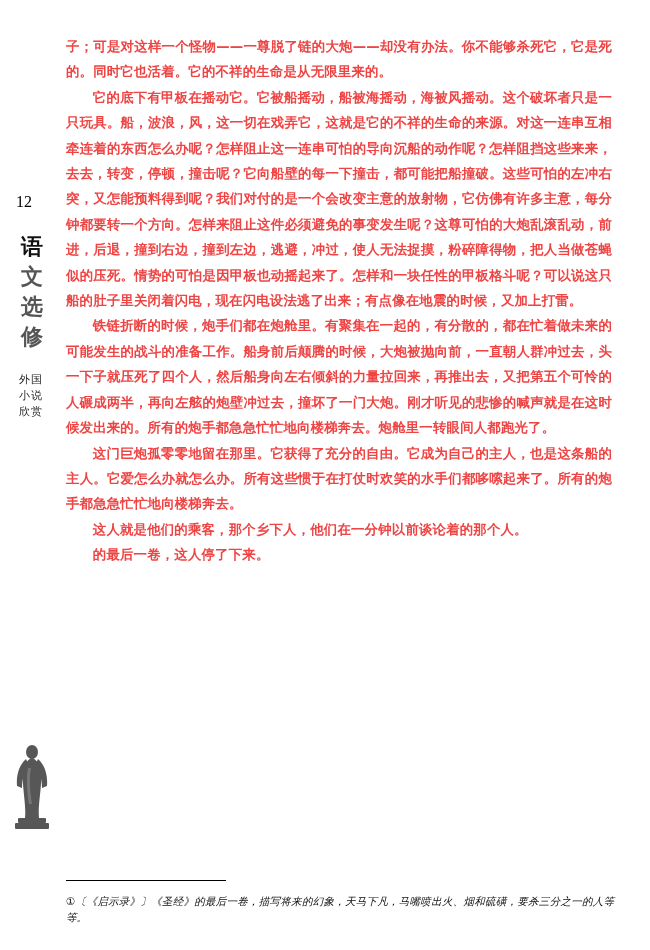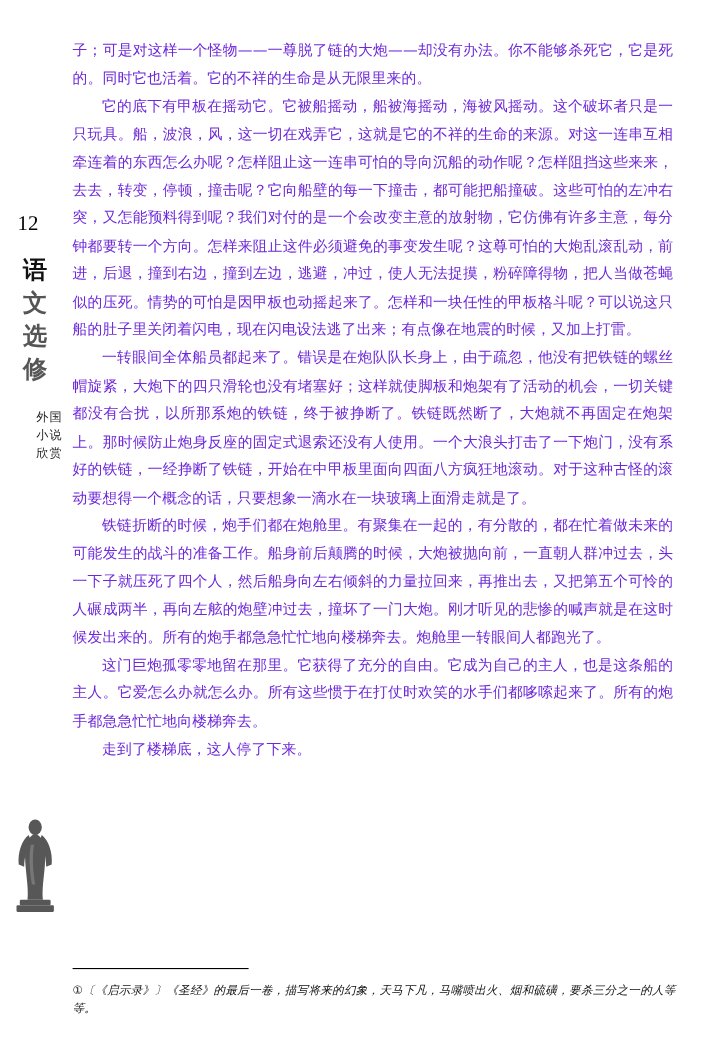--- a/index.html
+++ b/index.html
@@ -29,21 +29,21 @@
     left: 0;
     top: 0;
     width: 62px;
     height: 950px;
   }
 
   .page-number {
     position: absolute;
     left: 16px;
     top: 193px;
-    font-size: 19px;
+    font-size: 16px;
     font-family: "Liberation Serif", serif;
     color: #000;
     letter-spacing: 0;
   }
 
   .vertical-title {
     position: absolute;
     left: 10px;
     top: 232px;
     width: 44px;
@@ -56,21 +56,21 @@
     line-height: 30px;
     font-weight: bold;
     color: #111;
   }
   .vertical-title .big.dim {
     color: #555;
   }
 
   .vertical-sub {
     position: absolute;
-    left: 28px;
+    left: 14px;
     top: 372px;
     width: 34px;
     text-align: center;
     font-size: 11px;
     line-height: 16px;
     color: #222;
     letter-spacing: 1px;
   }
   .vertical-sub span {
     display: block;
@@ -95,22 +95,23 @@
   }
 
   .para {
     font-family: "DejaVu Sans", sans-serif;
     font-size: 13.4px;
     line-height: 25.4px;
     text-align: justify;
     text-justify: inter-ideograph;
     margin: 0 0 0 0;
     text-indent: 2em;
-    color: #6d28d9;
+    color: #ef4444;
     letter-spacing: 0.2px;
+    font-weight: bold;
   }
   .para.first {
     text-indent: 0;
   }
 
   
   .footnote-rule {
     position: absolute;
     left: 66px;
     top: 880px;
@@ -162,22 +163,22 @@
       </g>
       <g fill="#6a6a6a" opacity="0.8">
         <path d="M20 28 C18 38, 19 52, 21 64 L24 64 C22 52, 21 38, 23 28 Z"></path>
       </g>
     </svg>
   </div>
 
   <div class="text-col">
     <p class="para first">子；可是对这样一个怪物——一尊脱了链的大炮——却没有办法。你不能够杀死它，它是死的。同时它也活着。它的不祥的生命是从无限里来的。</p>
     <p class="para">它的底下有甲板在摇动它。它被船摇动，船被海摇动，海被风摇动。这个破坏者只是一只玩具。船，波浪，风，这一切在戏弄它，这就是它的不祥的生命的来源。对这一连串互相牵连着的东西怎么办呢？怎样阻止这一连串可怕的导向沉船的动作呢？怎样阻挡这些来来，去去，转变，停顿，撞击呢？它向船壁的每一下撞击，都可能把船撞破。这些可怕的左冲右突，又怎能预料得到呢？我们对付的是一个会改变主意的放射物，它仿佛有许多主意，每分钟都要转一个方向。怎样来阻止这件必须避免的事变发生呢？这尊可怕的大炮乱滚乱动，前进，后退，撞到右边，撞到左边，逃避，冲过，使人无法捉摸，粉碎障得物，把人当做苍蝇似的压死。情势的可怕是因甲板也动摇起来了。怎样和一块任性的甲板格斗呢？可以说这只船的肚子里关闭着闪电，现在闪电设法逃了出来；有点像在地震的时候，又加上打雷。</p>
-    <p class="para">一转眼间全体船员都起来了。错误是在炮队队长身上，由于疏忽，他没有把铁链的螺丝帽旋紧，大炮下的四只滑轮也没有堵塞好；这样就使脚板和炮架有了活动的机会，一切关键都没有合扰，以所那系炮的铁链，终于被挣断了。铁链既然断了，大炮就不再固定在炮架上。那时候防止炮身反座的固定式退索还没有人使用。一个大浪头打击了一下炮门，没有系好的铁链，一经挣断了铁链，开始在中甲板里面向四面八方疯狂地滚动。对于这种古怪的滚动要想得一个概念的话，只要想象一滴水在一块玻璃上面滑走就是了。</p>
     <p class="para">铁链折断的时候，炮手们都在炮舱里。有聚集在一起的，有分散的，都在忙着做未来的可能发生的战斗的准备工作。船身前后颠腾的时候，大炮被抛向前，一直朝人群冲过去，头一下子就压死了四个人，然后船身向左右倾斜的力量拉回来，再推出去，又把第五个可怜的人碾成两半，再向左舷的炮壁冲过去，撞坏了一门大炮。刚才听见的悲惨的喊声就是在这时候发出来的。所有的炮手都急急忙忙地向楼梯奔去。炮舱里一转眼间人都跑光了。</p>
     <p class="para">这门巨炮孤零零地留在那里。它获得了充分的自由。它成为自己的主人，也是这条船的主人。它爱怎么办就怎么办。所有这些惯于在打仗时欢笑的水手们都哆嗦起来了。所有的炮手都急急忙忙地向楼梯奔去。</p>
-    <p class="para">走到了楼梯底，这人停了下来。</p>
+    <p class="para">这人就是他们的乘客，那个乡下人，他们在一分钟以前谈论着的那个人。</p>
+    <p class="para">的最后一卷，这人停了下来。</p>
   </div>
 
   <div class="footnote-rule"></div>
   <div class="footnote">①〔《启示录》〕《圣经》的最后一卷，描写将来的幻象，天马下凡，马嘴喷出火、烟和硫磺，要杀三分之一的人等等。</div>
 
 </div>
 
 </body></html>

